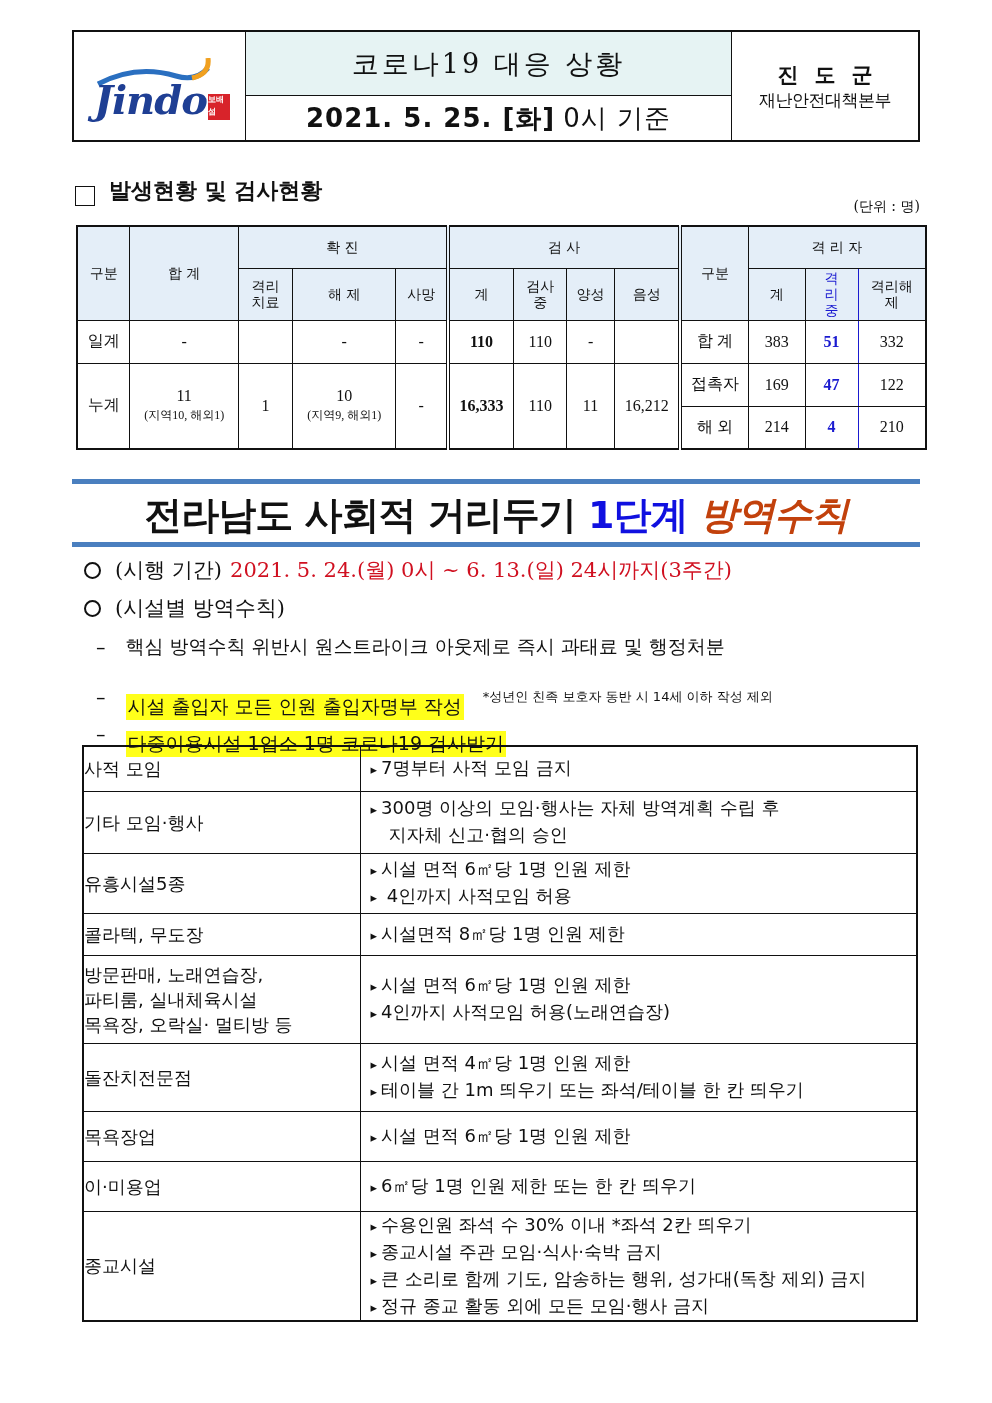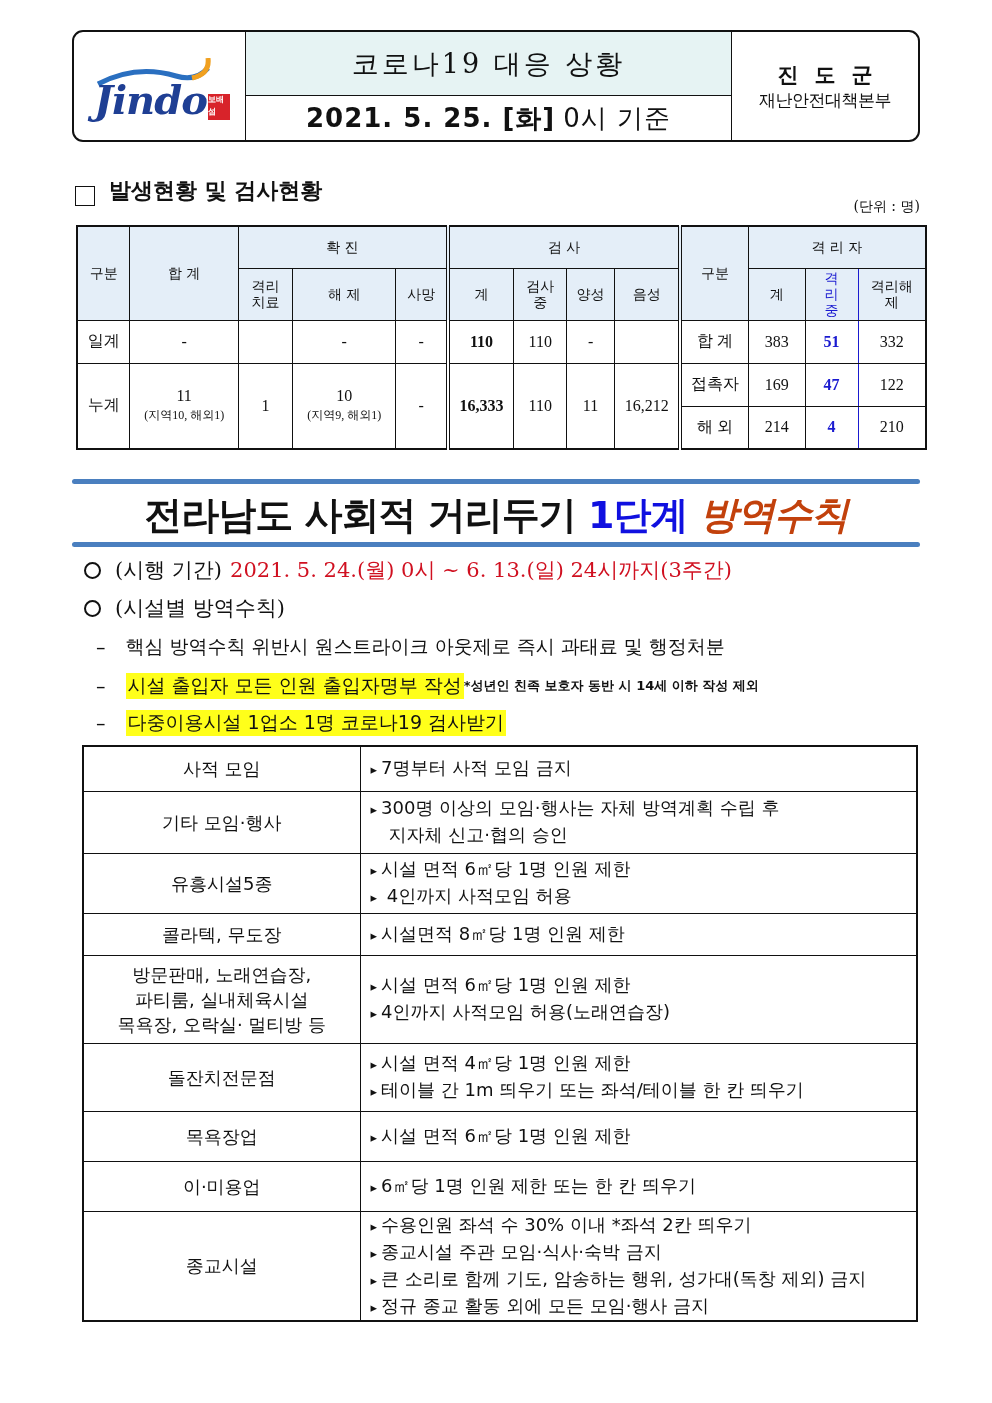--- a/index.html
+++ b/index.html
@@ -1,21 +1,21 @@
 <!DOCTYPE html>
 <html><head>
 <meta charset="utf-8">
 <style>
   * { box-sizing: border-box; margin: 0; padding: 0; }
   body {
     width: 992px; height: 1403px; background: #ffffff;
     font-family: "DejaVu Sans", "Liberation Sans", sans-serif;
     color: #111; position: relative; overflow: hidden;
   }
-  .abs { position: absolute; border-radius: 11px; }
+  .abs { position: absolute; }
 
   
   .header {
     left: 72px; top: 30px; width: 848px; height: 112px;
     border: 2px solid #111; display: grid;
     grid-template-columns: 172px 486px 1fr;
   }
   .logo-cell { border-right: 1px solid #111; position: relative; }
   .logo-wave {
     position: absolute; left: 22px; top: 26px; width: 120px; height: 30px;
@@ -78,32 +78,32 @@
   .banner .blue { color: #1010e0; }
   .banner .red { color: #c2410c; font-style: italic; }
 
   .item { left: 84px; font-family: "DejaVu Serif", serif; font-size: 21px; display: flex; align-items: center; }
   .item .circ {
     width: 17px; height: 17px; border: 2.5px solid #111; border-radius: 50%; margin-right: 14px;
   }
   .item .red { color: #d01020; margin-left: 8px; }
   .dash { left: 96px; font-size: 19px; display: flex; align-items: center; }
   .dash .d { margin-right: 20px; }
-  .hl { background: #ffff1a; padding: 0 2px; font-weight: normal; }
-  .note { font-size: 13px; font-weight: bold; margin-left: 0; }
+  .hl { background: #ffff1a; padding: 0 2px; font-weight: normal; margin-top: 21px; }
+  .note { font-size: 13px; font-weight: normal; margin-left: 19px; }
 
   
   .rules {
     position: absolute; left: 82px; top: 745px; width: 836px;
     border: 2.5px solid #111;
   }
   .rules td, .rules th { border: 1px solid #111; font-weight: normal; font-size: 18px; vertical-align: middle; }
   .rules th.c1 { background: #fdf4cc; height: 48px; letter-spacing: 20px; }
   .rules th.c2 { background: #cfeee2; }
-  .rules td.cat { text-align: center; width: 277px; line-height: 25px; }
+  .rules td.cat { width: 277px; line-height: 25px; }
   .rules td.desc { padding-left: 10px; line-height: 25px; }
   .rules ul { list-style: none; }
   .rules li::before { content: "\25B8"; font-size: 13px; margin-right: 4px; }
   .rules li.cont::before { content: ""; margin-right: 18px; }
 </style>
 </head>
 <body>
 
 <div class="abs header">
   <div class="logo-cell">

